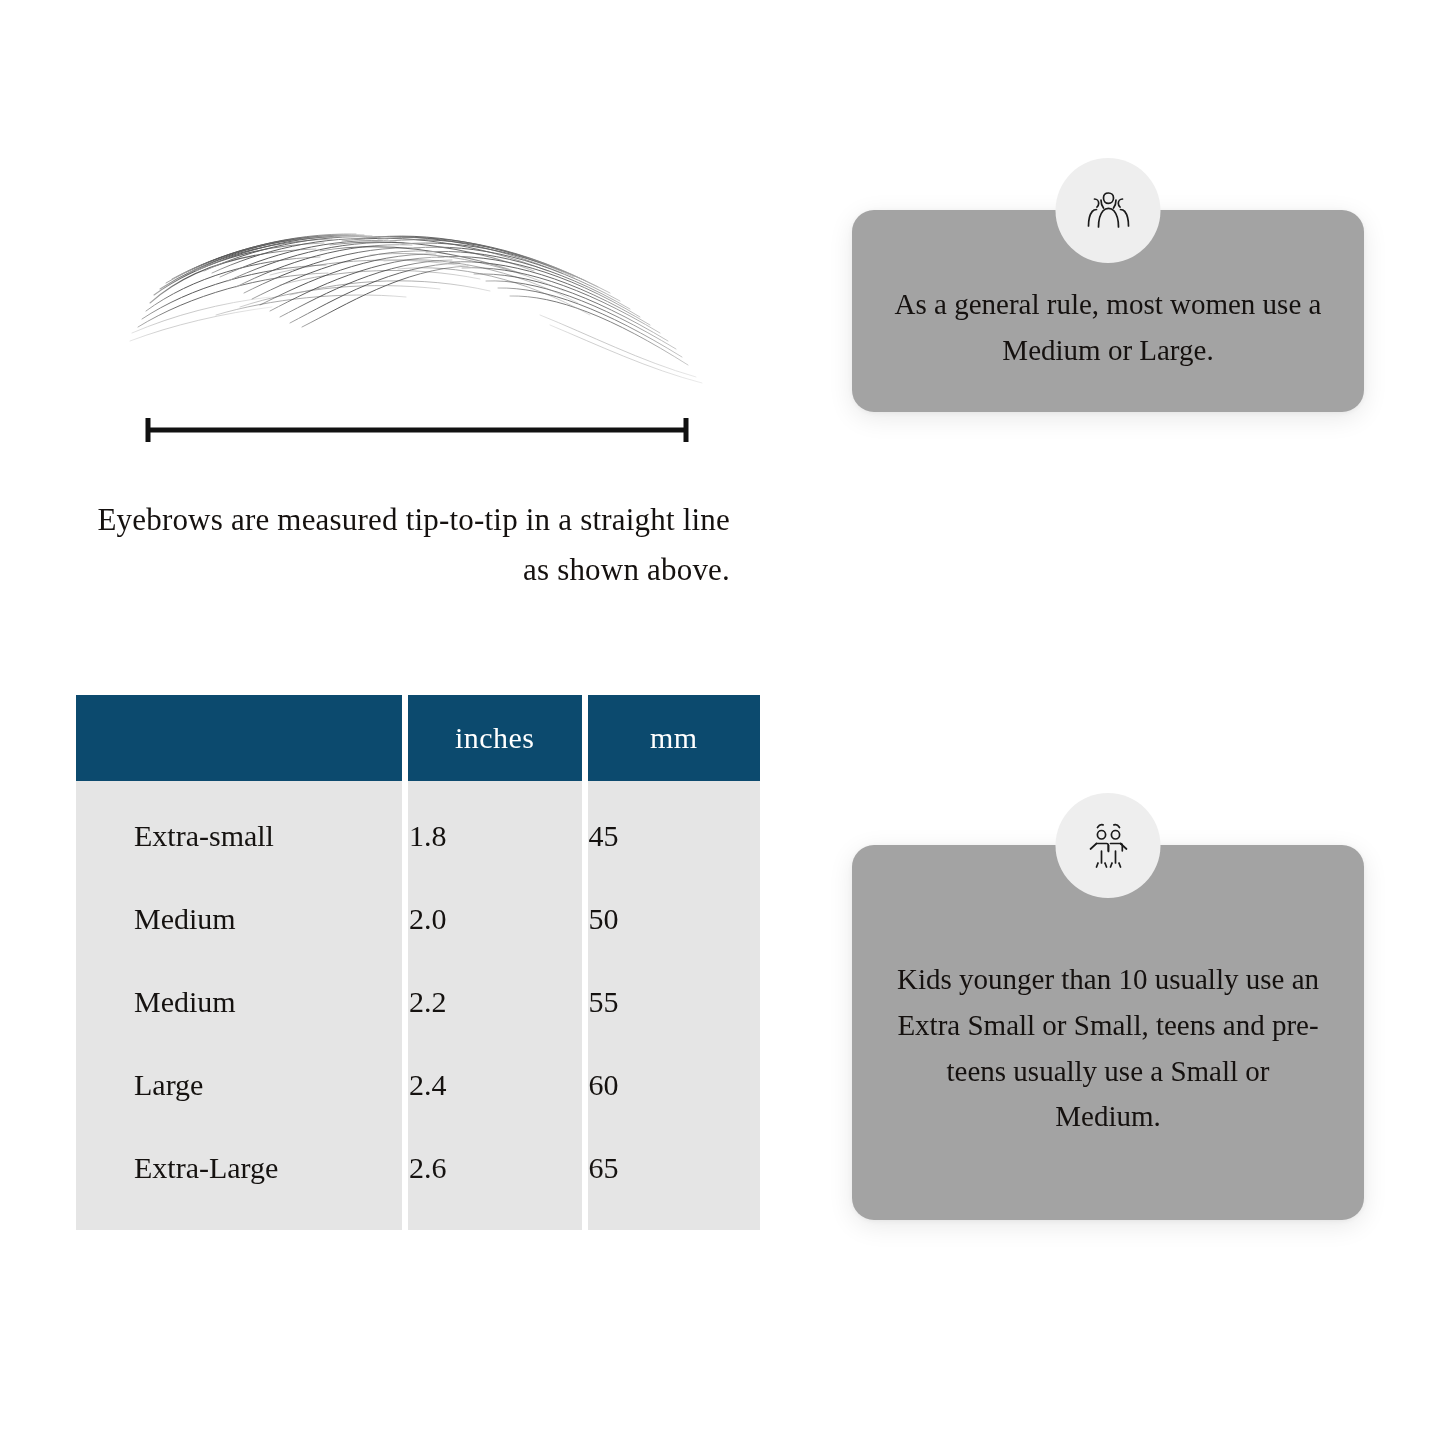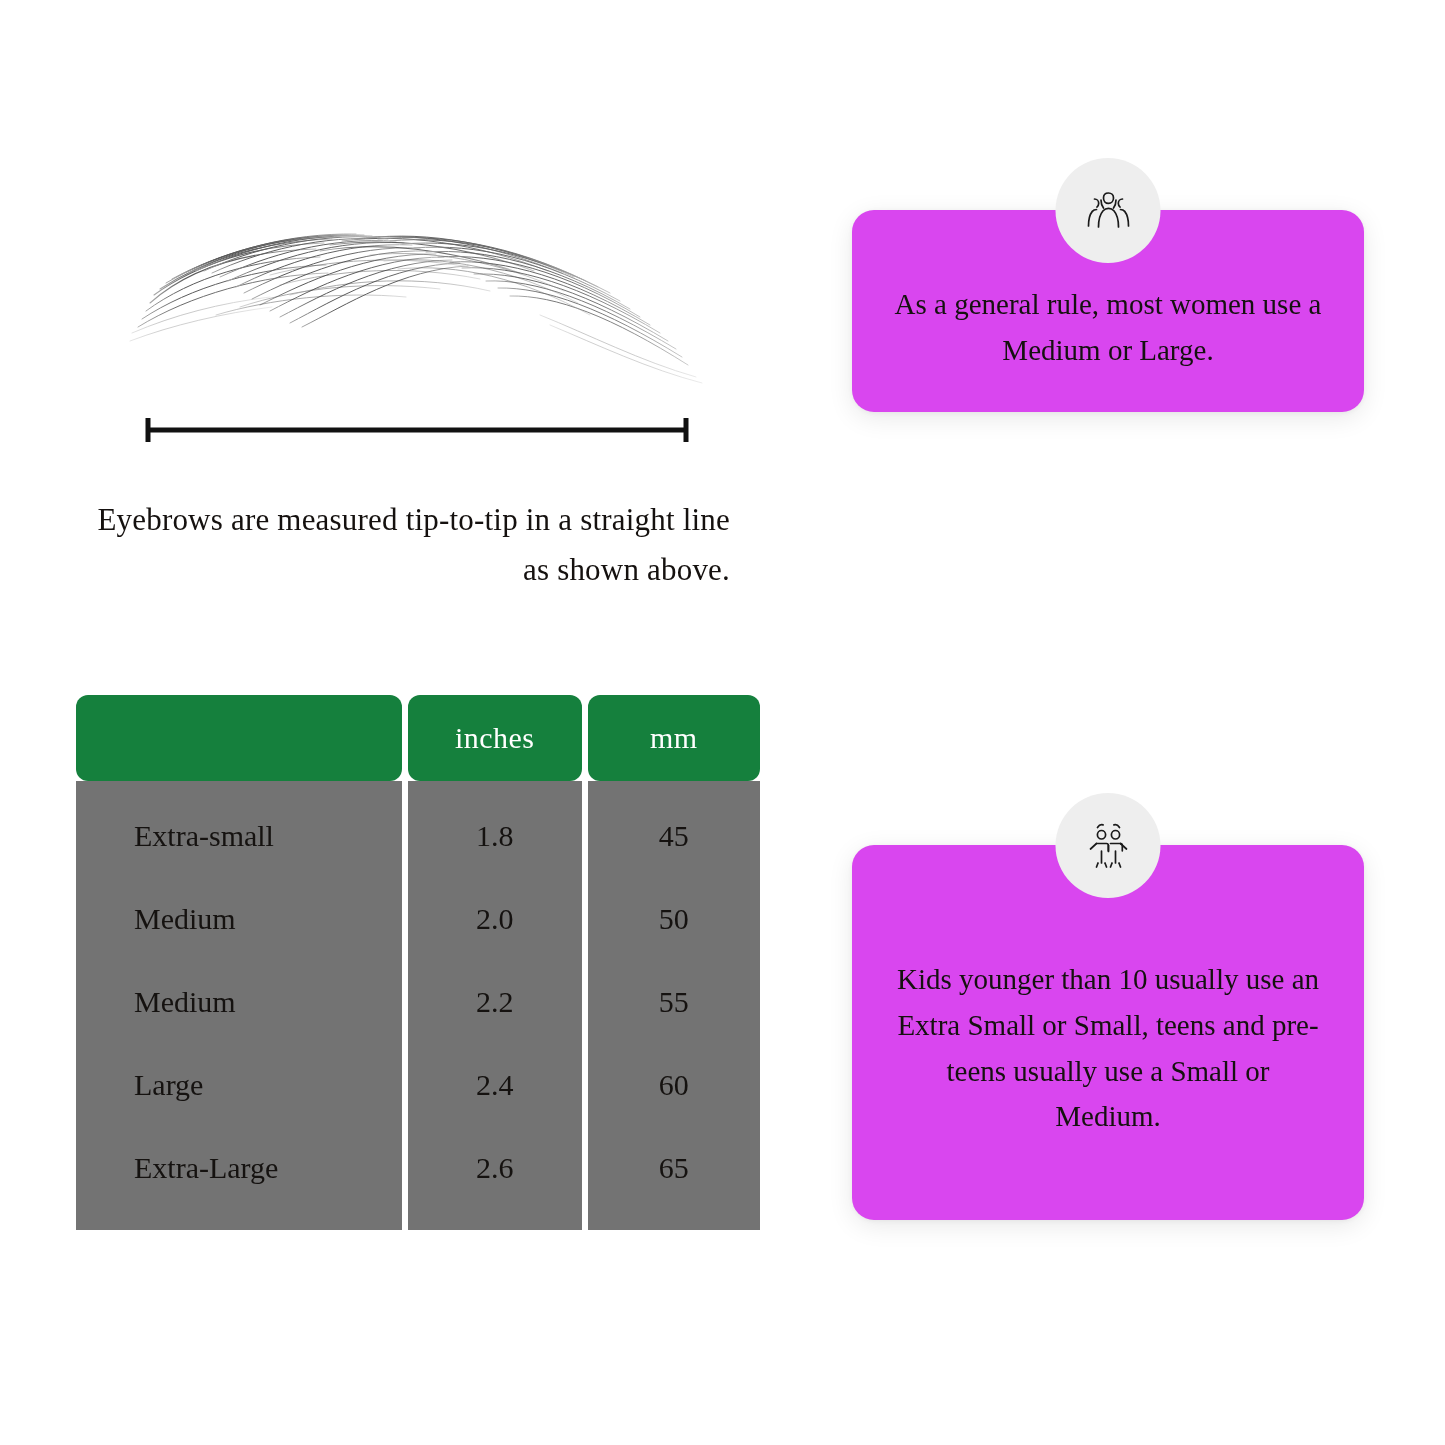--- a/index.html
+++ b/index.html
@@ -64,60 +64,58 @@
 
   .size-table {
     position: absolute;
     left: 70px;
     top: 695px;
     width: 696px;
     border-collapse: separate;
     border-spacing: 6px 0;
   }
   .size-table th {
-    background: #15803d;
+    background: #0c4a6e;
     color: #ffffff;
     font-weight: normal;
     font-size: 30px;
     height: 84px;
     vertical-align: middle;
     letter-spacing: .5px;
-    border-radius: 12px;
   }
   .size-table th.blank-head { width: 330px; }
   .size-table th.inches-head { width: 175px; }
   .size-table th.mm-head { width: 175px; font-family: Liberation Serif, serif; }
   .size-table td {
-    background: #737373;
+    background: #e5e5e5;
     font-size: 30px;
     height: 81px;
     vertical-align: middle;
     color: #151210;
   }
   .size-table td.name {
     text-align: left;
     padding-left: 58px;
   }
   .size-table td.num {
-    text-align: center;
     margin-left: 46px;
   }
   .size-table tbody tr:first-child td { padding-top: 14px; }
   .size-table tbody tr:last-child td { padding-bottom: 22px; }
 
   
   .right-col {
     width: 655px;
     position: relative;
   }
   .note {
     position: absolute;
     left: 62px;
     width: 512px;
-    background: #d946ef;
+    background: #a3a3a3;
     border-radius: 22px;
     box-shadow: 0 6px 26px rgba(0,0,0,0.09), 0 1px 5px rgba(0,0,0,0.05);
     box-sizing: border-box;
     text-align: center;
   }
   .note-text {
     font-size: 29px;
     line-height: 1.58;
     color: #15110f;
     padding: 0 40px;

